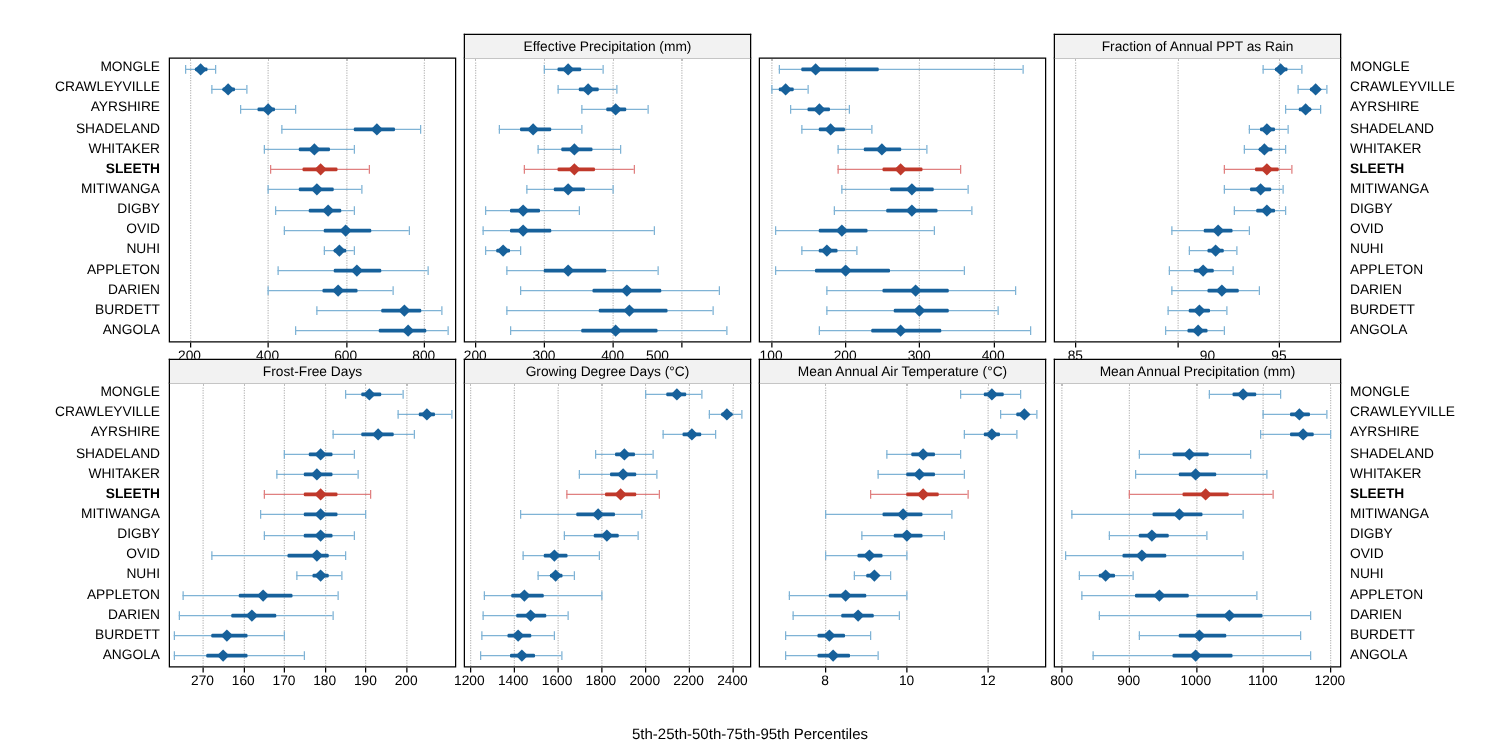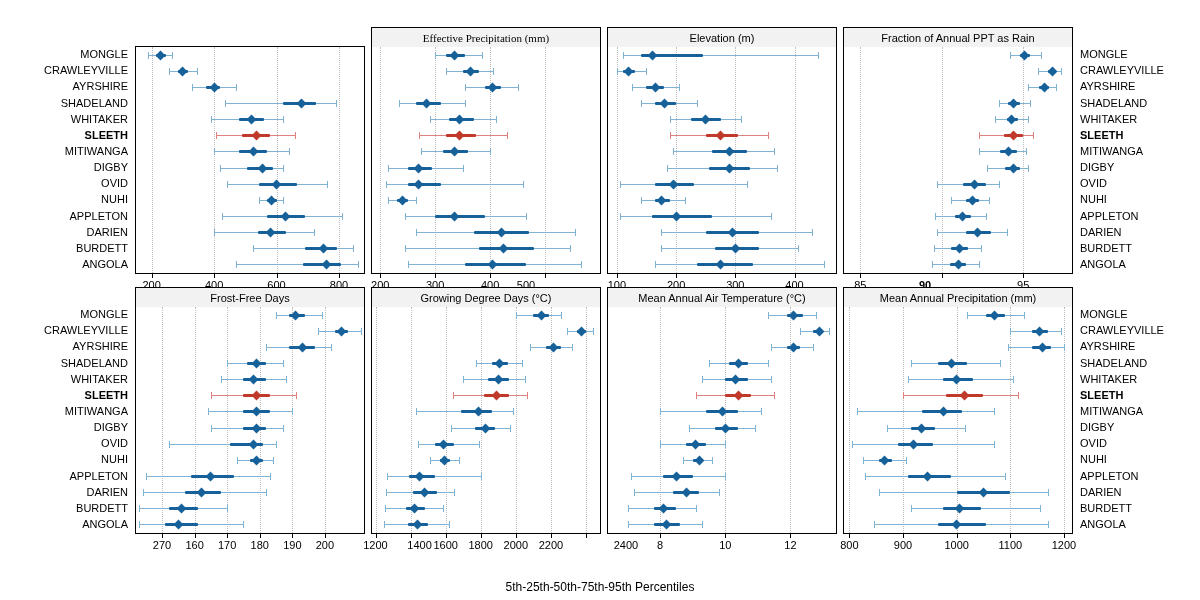--- a/index.html
+++ b/index.html
@@ -228,21 +228,21 @@
       </div>
       <div class="tickmark" style="left: 151.616px; top: 274px;"></div>
       <div class="xtick" style="left: 126.616px; top: 279px; width: 50px;">200</div>
       <div class="tickmark" style="left: 214.082px; top: 274px;"></div>
       <div class="xtick" style="left: 189.082px; top: 279px; width: 50px;">400</div>
       <div class="tickmark" style="left: 276.548px; top: 274px;"></div>
       <div class="xtick" style="left: 251.548px; top: 279px; width: 50px;">600</div>
       <div class="tickmark" style="left: 339.014px; top: 274px;"></div>
       <div class="xtick" style="left: 314.014px; top: 279px; width: 50px;">800</div>
       <div class="panel" style="left: 371px; top: 46px; width: 230px; height: 228px;">
-        <div class="panel-header" style="width: 230px; font-family: Liberation Serif, serif;">Effective Precipitation (mm)</div>
+        <div class="panel-header" style="width: 230px;">Effective Precipitation (mm)</div>
         <div class="plotarea">
           <div class="gridline" style="left: 8.24096px;"></div>
           <div class="gridline" style="left: 63.1807px;"></div>
           <div class="gridline" style="left: 118.12px;"></div>
           <div class="gridline" style="left: 173.06px;"></div>
           <div class="whisker-outer" style="left: 63.1807px; width: 46.6988px; top: 7.57143px;"></div>
           <div class="cap" style="left: 63.1807px; top: 4.57143px;"></div>
           <div class="cap" style="left: 109.88px; top: 4.57143px;"></div>
           <div class="box-inner" style="left: 74.1687px; width: 19.2289px; top: 6.57143px;"></div>
           <div class="median" style="left: 78.9096px; top: 4.57143px;"></div>
@@ -315,21 +315,20 @@
       </div>
       <div class="tickmark" style="left: 380.241px; top: 274px;"></div>
       <div class="xtick" style="left: 355.241px; top: 279px; width: 50px;">200</div>
       <div class="tickmark" style="left: 435.181px; top: 274px;"></div>
       <div class="xtick" style="left: 410.181px; top: 279px; width: 50px;">300</div>
       <div class="tickmark" style="left: 490.12px; top: 274px;"></div>
       <div class="xtick" style="left: 465.12px; top: 279px; width: 50px;">400</div>
       <div class="tickmark" style="left: 545.06px; top: 274px;"></div>
       <div class="xtick" style="left: 501px; top: 279px; width: 50px;">500</div>
       <div class="panel" style="left: 607px; top: 46px; width: 230px; height: 228px;">
-        <div class="panel-header" style="width: 230px;">Elevation (m)</div>
         <div class="plotarea">
           <div class="gridline" style="left: 8.88312px;"></div>
           <div class="gridline" style="left: 68.1039px;"></div>
           <div class="gridline" style="left: 127.325px;"></div>
           <div class="gridline" style="left: 186.545px;"></div>
           <div class="whisker-outer" style="left: 14.8052px; width: 195.429px; top: 7.57143px;"></div>
           <div class="cap" style="left: 14.8052px; top: 4.57143px;"></div>
           <div class="cap" style="left: 210.234px; top: 4.57143px;"></div>
           <div class="box-inner" style="left: 32.5714px; width: 62.1818px; top: 6.57143px;"></div>
           <div class="median" style="left: 40.9156px; top: 4.57143px;"></div>
@@ -482,21 +481,21 @@
           <div class="whisker-outer" style="left: 87.9429px; width: 47.2286px; top: 217.429px;"></div>
           <div class="cap" style="left: 87.9429px; top: 214.429px;"></div>
           <div class="cap" style="left: 135.171px; top: 214.429px;"></div>
           <div class="box-inner" style="left: 105.857px; width: 16.2857px; top: 216.429px;"></div>
           <div class="median" style="left: 110.5px; top: 214.429px;"></div>
         </div>
       </div>
       <div class="tickmark" style="left: 860.286px; top: 274px;"></div>
       <div class="xtick" style="left: 835.286px; top: 279px; width: 50px;">85</div>
       <div class="tickmark" style="left: 941.714px; top: 274px;"></div>
-      <div class="xtick" style="left: 900px; top: 279px; width: 50px; font-weight: bold;">90</div>
+      <div class="xtick" style="left: 941px; top: 279px; width: 50px;">90</div>
       <div class="tickmark" style="left: 1023.14px; top: 274px;"></div>
       <div class="xtick" style="left: 998.143px; top: 279px; width: 50px;">95</div>
       <div class="panel" style="left: 135px; top: 306px; width: 230px; height: 228px;">
         <div class="panel-header" style="width: 230px;">Frost-Free Days</div>
         <div class="plotarea">
           <div class="gridline" style="left: 26.0571px;"></div>
           <div class="gridline" style="left: 58.6286px;"></div>
           <div class="gridline" style="left: 91.2px;"></div>
           <div class="gridline" style="left: 123.771px;"></div>
           <div class="gridline" style="left: 156.343px;"></div>
@@ -663,31 +662,31 @@
           <div class="whisker-outer" style="left: 12.2769px; width: 64.8923px; top: 217.429px;"></div>
           <div class="cap" style="left: 12.2769px; top: 214.429px;"></div>
           <div class="cap" style="left: 77.1692px; top: 214.429px;"></div>
           <div class="box-inner" style="left: 35.9538px; width: 20.1692px; top: 216.429px;"></div>
           <div class="median" style="left: 42.1px; top: 214.429px;"></div>
         </div>
       </div>
       <div class="tickmark" style="left: 375.508px; top: 534px;"></div>
       <div class="xtick" style="left: 350.508px; top: 539px; width: 50px;">1200</div>
       <div class="tickmark" style="left: 410.585px; top: 534px;"></div>
-      <div class="xtick" style="left: 385.585px; top: 539px; width: 68px;">1400</div>
+      <div class="xtick" style="left: 385.585px; top: 539px; width: 50px;">1400</div>
       <div class="tickmark" style="left: 445.662px; top: 534px;"></div>
       <div class="xtick" style="left: 420.662px; top: 539px; width: 50px;">1600</div>
       <div class="tickmark" style="left: 480.738px; top: 534px;"></div>
       <div class="xtick" style="left: 455.738px; top: 539px; width: 50px;">1800</div>
       <div class="tickmark" style="left: 515.815px; top: 534px;"></div>
       <div class="xtick" style="left: 490.815px; top: 539px; width: 50px;">2000</div>
       <div class="tickmark" style="left: 550.892px; top: 534px;"></div>
       <div class="xtick" style="left: 525.892px; top: 539px; width: 50px;">2200</div>
       <div class="tickmark" style="left: 585.969px; top: 534px;"></div>
-      <div class="xtick" style="left: 560.969px; top: 539px; width: 50px; padding-left: 40px;">2400</div>
+      <div class="xtick" style="left: 560.969px; top: 539px; width: 50px;">2400</div>
       <div class="panel" style="left: 607px; top: 306px; width: 230px; height: 228px;">
         <div class="panel-header" style="width: 230px;">Mean Annual Air Temperature (°C)</div>
         <div class="plotarea">
           <div class="gridline" style="left: 52.1143px;"></div>
           <div class="gridline" style="left: 117.257px;"></div>
           <div class="gridline" style="left: 182.4px;"></div>
           <div class="whisker-outer" style="left: 159.6px; width: 48.8571px; top: 7.57143px;"></div>
           <div class="cap" style="left: 159.6px; top: 4.57143px;"></div>
           <div class="cap" style="left: 208.457px; top: 4.57143px;"></div>
           <div class="box-inner" style="left: 179.143px; width: 16.2857px; top: 6.57143px;"></div>

